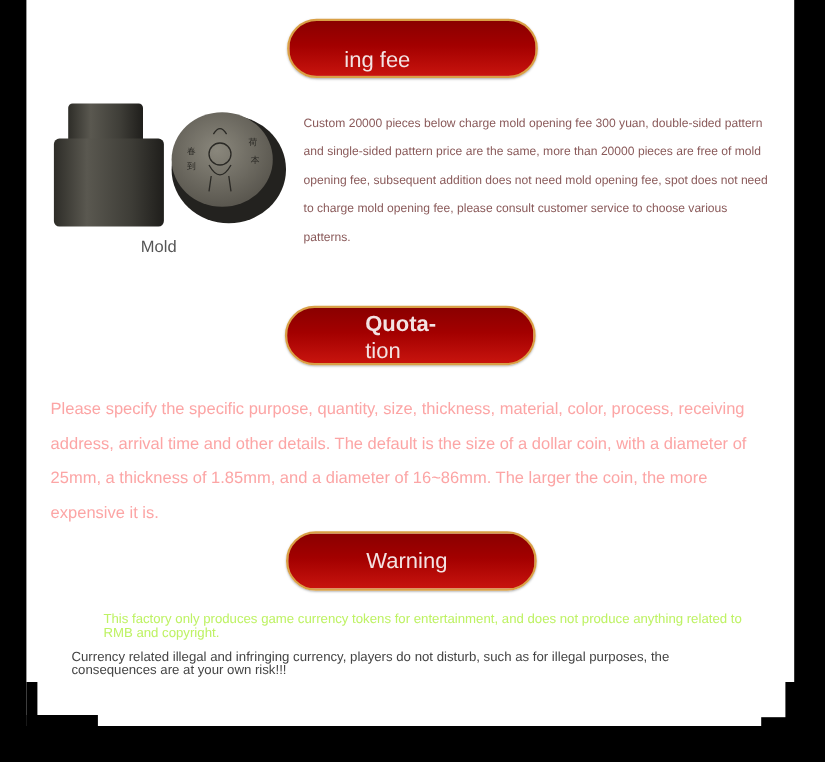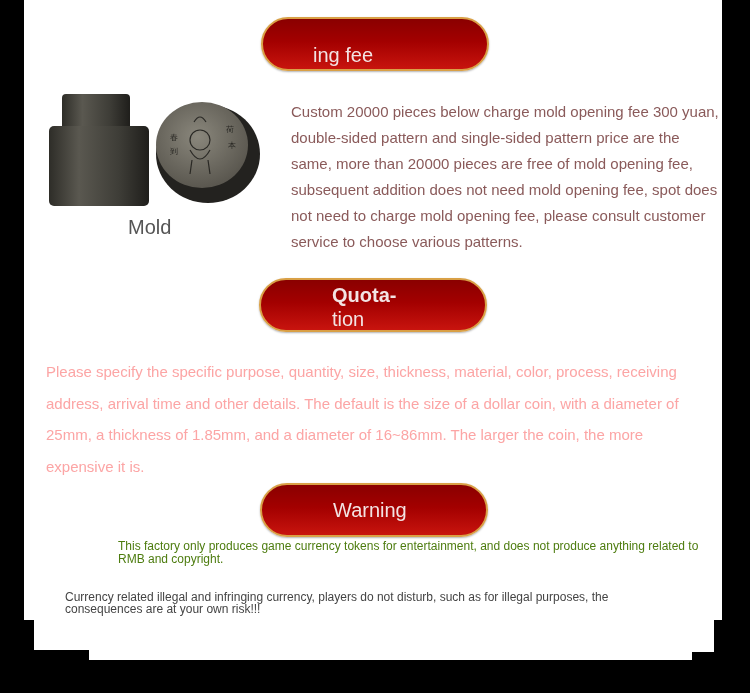--- a/index.html
+++ b/index.html
@@ -12,24 +12,24 @@
   .corner-br3 { position:absolute; left:722px; top:0; width:28px; height:622px; background:#000; }
   .pill { position:absolute; width:228px; height:54px; border-radius:27px;
     background:linear-gradient(#8a0000 0%, #a30000 45%, #c8140e 100%);
     border:2px solid #d9a046; box-shadow:0 1px 2px rgba(0,0,0,0.3);
     color:#f3e3e3; font-size:20px; line-height:22px; box-sizing:border-box; }
   .pill .label { position:absolute; }
   .pill1 { left:261px; top:17px; }
   .pill2 { left:259px; top:278px; }
   .pill3 { left:260px; top:483px; }
   .mold-img { position:absolute; left:48px; top:92px; width:212px; height:115px; }
-  .mold-caption { position:absolute; left:128px; top:216px; font-size:20px; color:#555; }
-  .mold-text { position:absolute; left:276px; top:99px; width:430px; font-size:15px; line-height:26px; color:#8a5a5a;margin-left:15px; }
+  .mold-caption { position:absolute; left:128px; top:216px; font-size:15px; color:#555; }
+  .mold-text { position:absolute; left:276px; top:99px; width:430px; font-size:11px; line-height:26px; color:#8a5a5a; }
   .quote-text { position:absolute; left:46px; top:356px; width:650px; font-size:15px; line-height:31.5px; color:#fca5a5; }
-  .warn1 { position:absolute; left:94px; top:540px; width:600px; font-size:12px; line-height:13px; color:#4d7c0f;margin-left:24px; }
+  .warn1 { position:absolute; left:94px; top:556px; width:600px; font-size:12px; line-height:13px; color:#bef264; }
   .warn2 { position:absolute; left:65px; top:591px; width:610px; font-size:12px; line-height:12px; color:#444; }
 </style>
 </head>
 <body>
 
 <div class="corner-br3"></div>
 <div class="panel"></div>
 <div class="corner-bl"></div>
 <div class="corner-bl2"></div>
 <div class="corner-br"></div>

